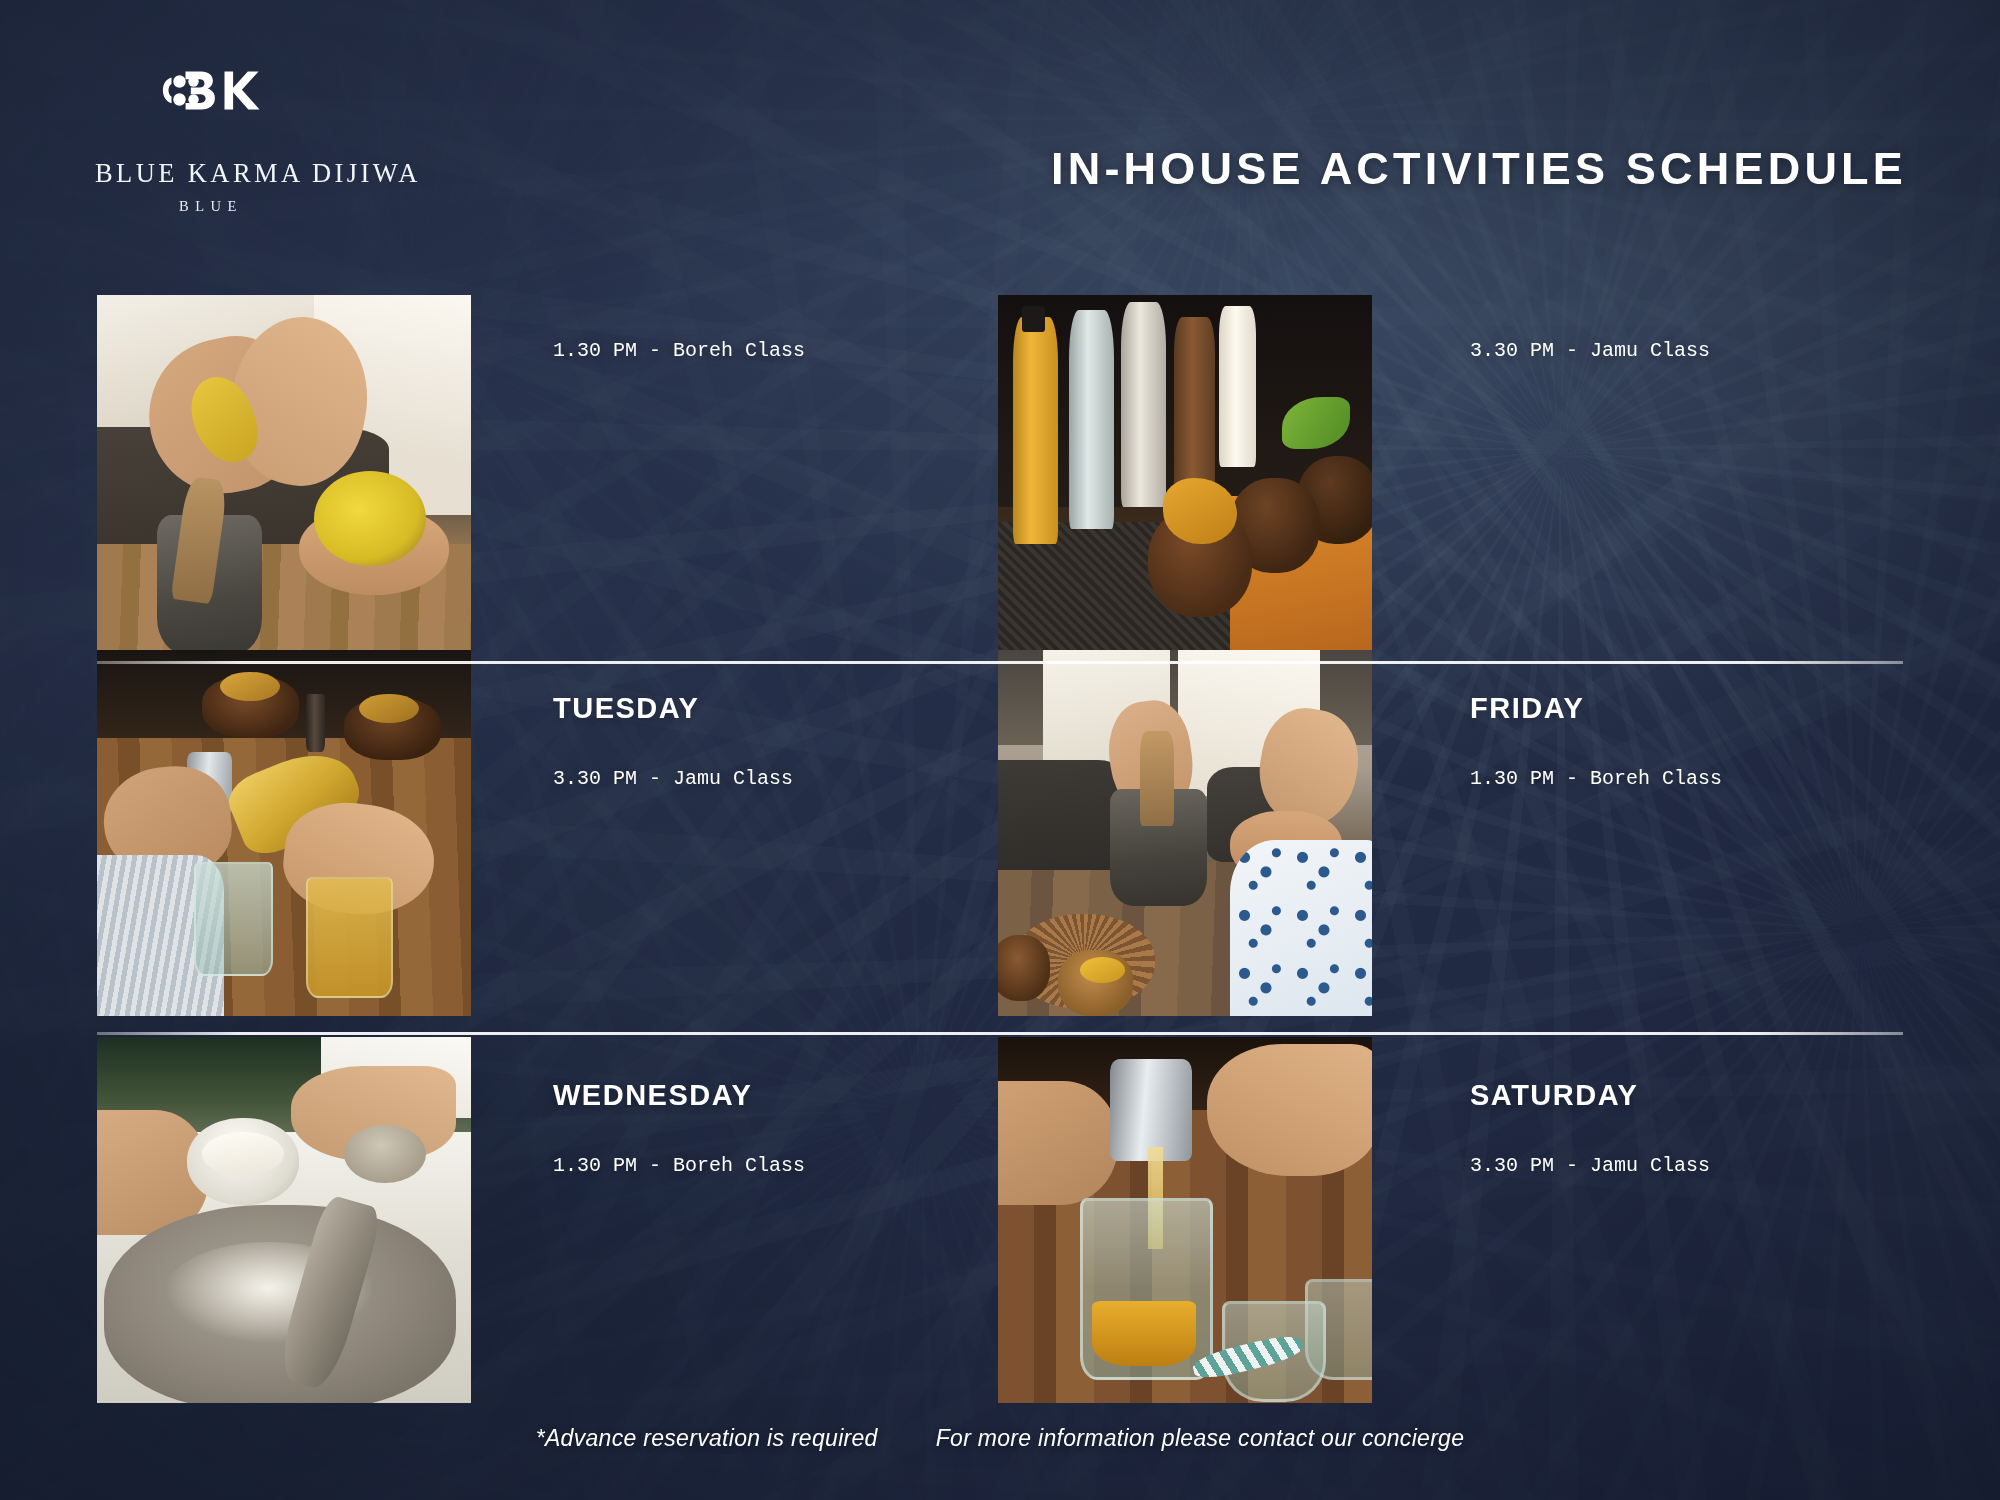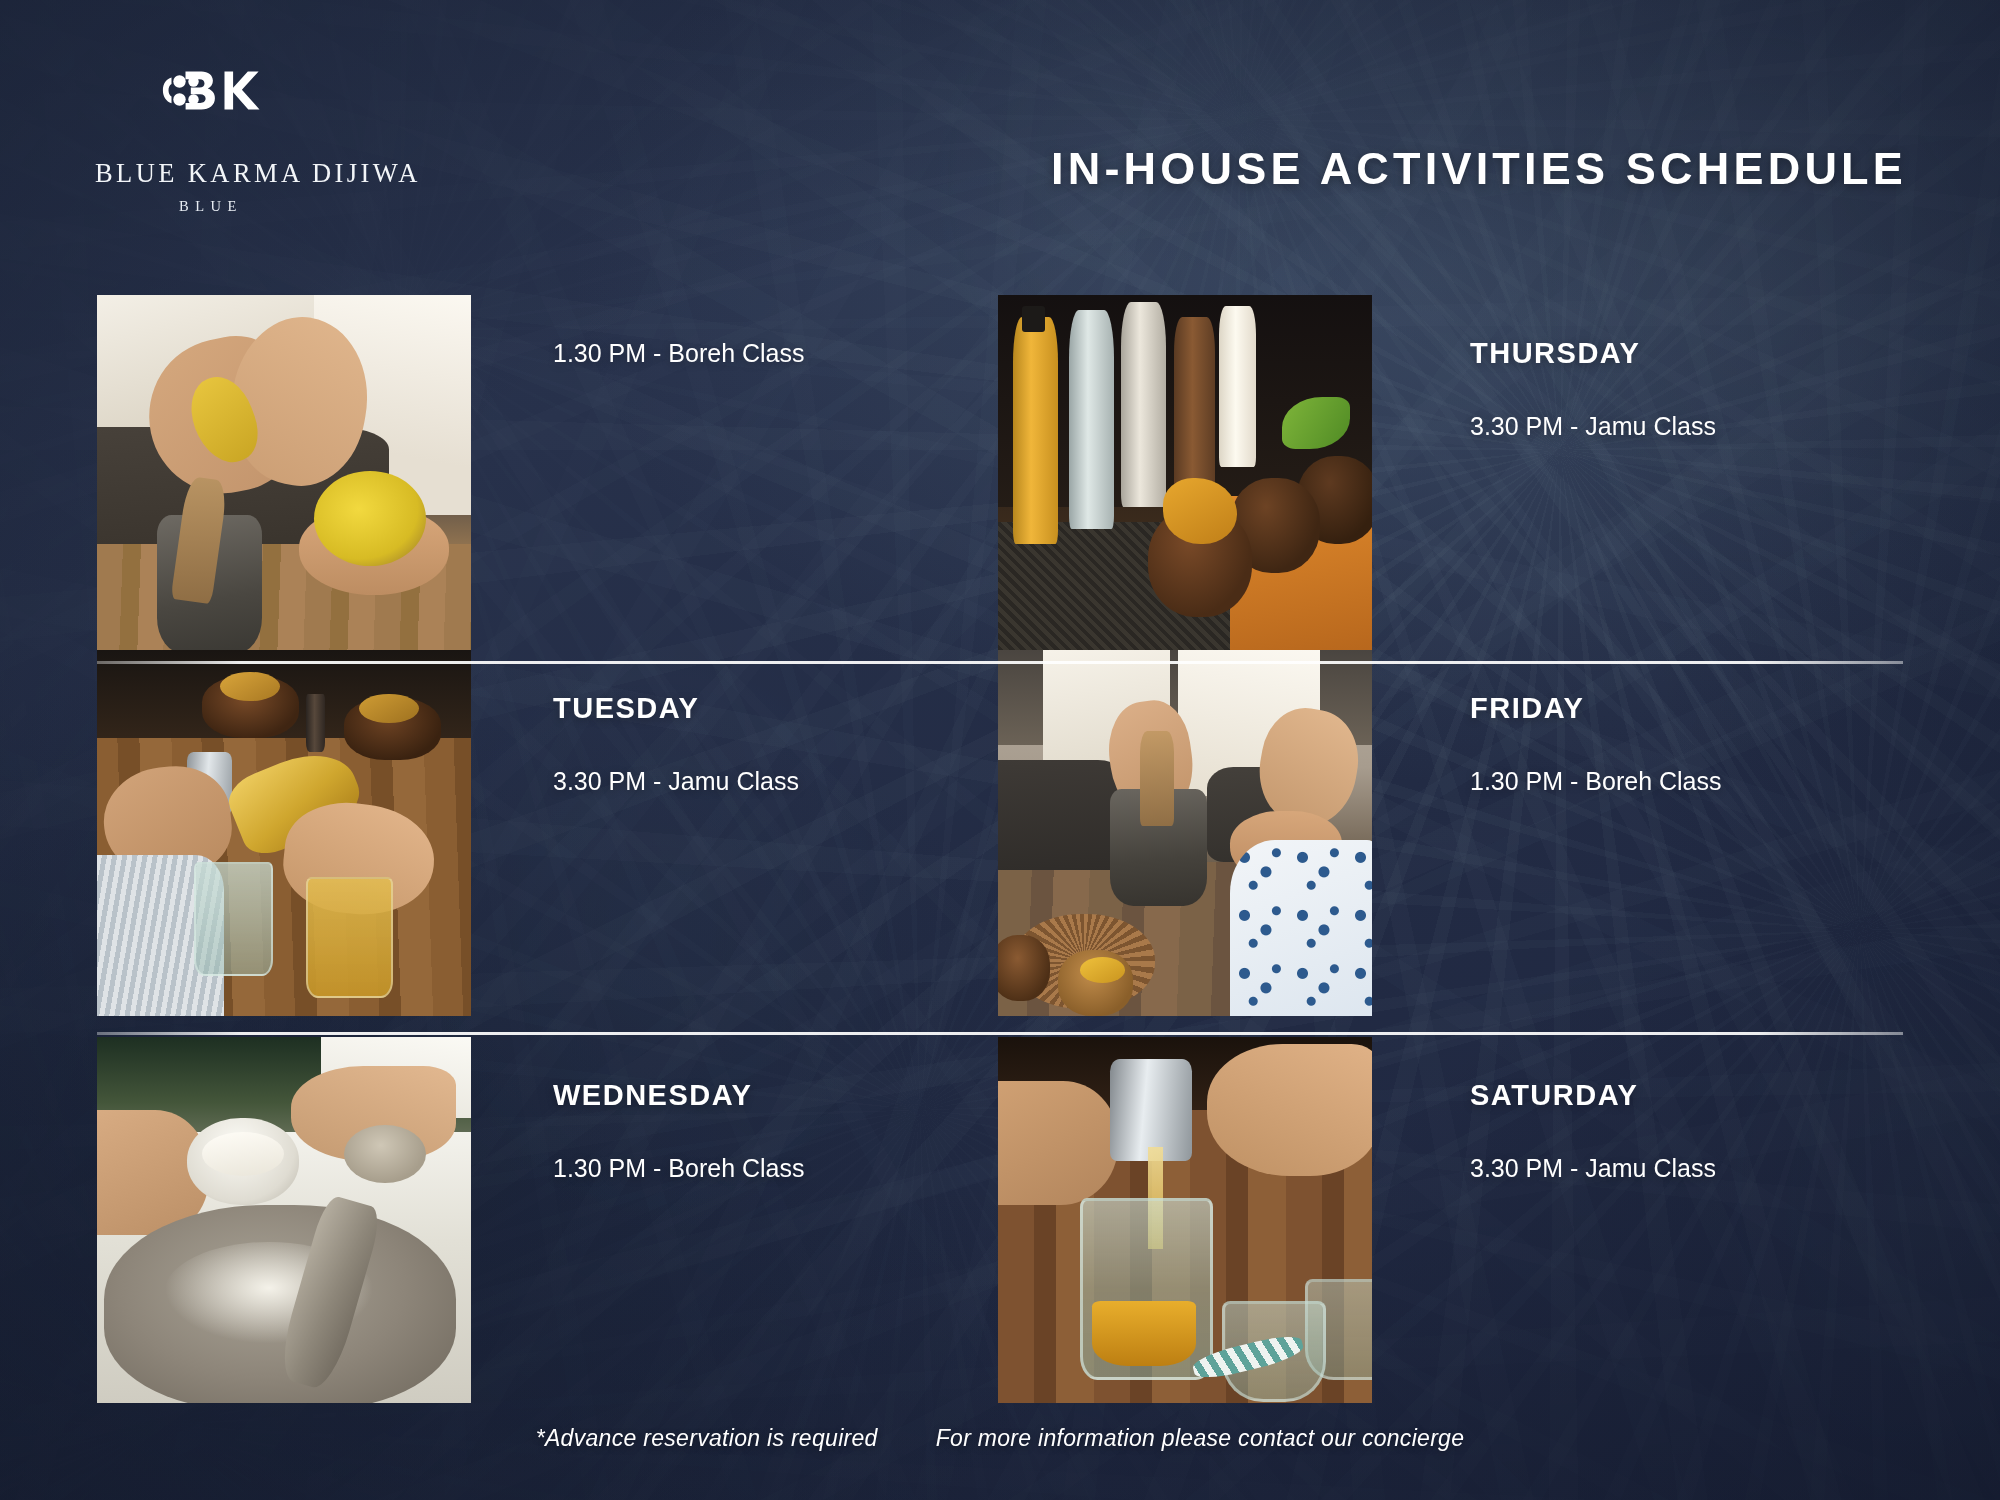--- a/index.html
+++ b/index.html
@@ -81,23 +81,24 @@
     overflow:hidden;background:#2b2219;
   }
   .txt{position:absolute;left:456px;top:0;width:430px;color:#fff;}
   .cell.c2 .txt{left:472px;}
   .day{
     font-size:29px;font-weight:700;letter-spacing:1.5px;line-height:1;
     margin-top:44px;white-space:nowrap;
     text-shadow:0 2px 8px rgba(0,0,0,.30);
   }
   .slot{
-    font-size:25px;font-weight:400;line-height:1;
+    font-size:20px;font-weight:400;line-height:1;
     margin-top:46px;white-space:nowrap;
     text-shadow:0 2px 8px rgba(0,0,0,.30);
+    font-family:Liberation Mono, monospace;
   }
 
   
   .divider{
     position:absolute;left:97px;width:1806px;height:3px;
     background:linear-gradient(90deg,rgba(255,255,255,.35),rgba(255,255,255,.92) 8%,rgba(255,255,255,.92) 92%,rgba(255,255,255,.45));
   }
   #divider-1{top:661px;}
   #divider-2{top:1032px;}
 
@@ -284,21 +285,20 @@
           <div class="ph t-b3"></div>
         <div class="ph t-b4"></div>
           <div class="ph t-b5"></div>
           <div class="ph t-leaf"></div>
         <div class="ph t-c3"></div>
           <div class="ph t-c2"></div>
           <div class="ph t-c1"></div>
           <div class="ph t-gin"></div>
       </div>
       <div class="txt">
-        <div class="day">THURSDAY</div>
         <div class="slot">3.30 PM - Jamu Class</div>
       </div>
     </div>
   </div>
 
   <div class="row r2">
 
     <div class="cell c1">
       <div class="photo">
         <div class="ph u-bg"></div>

